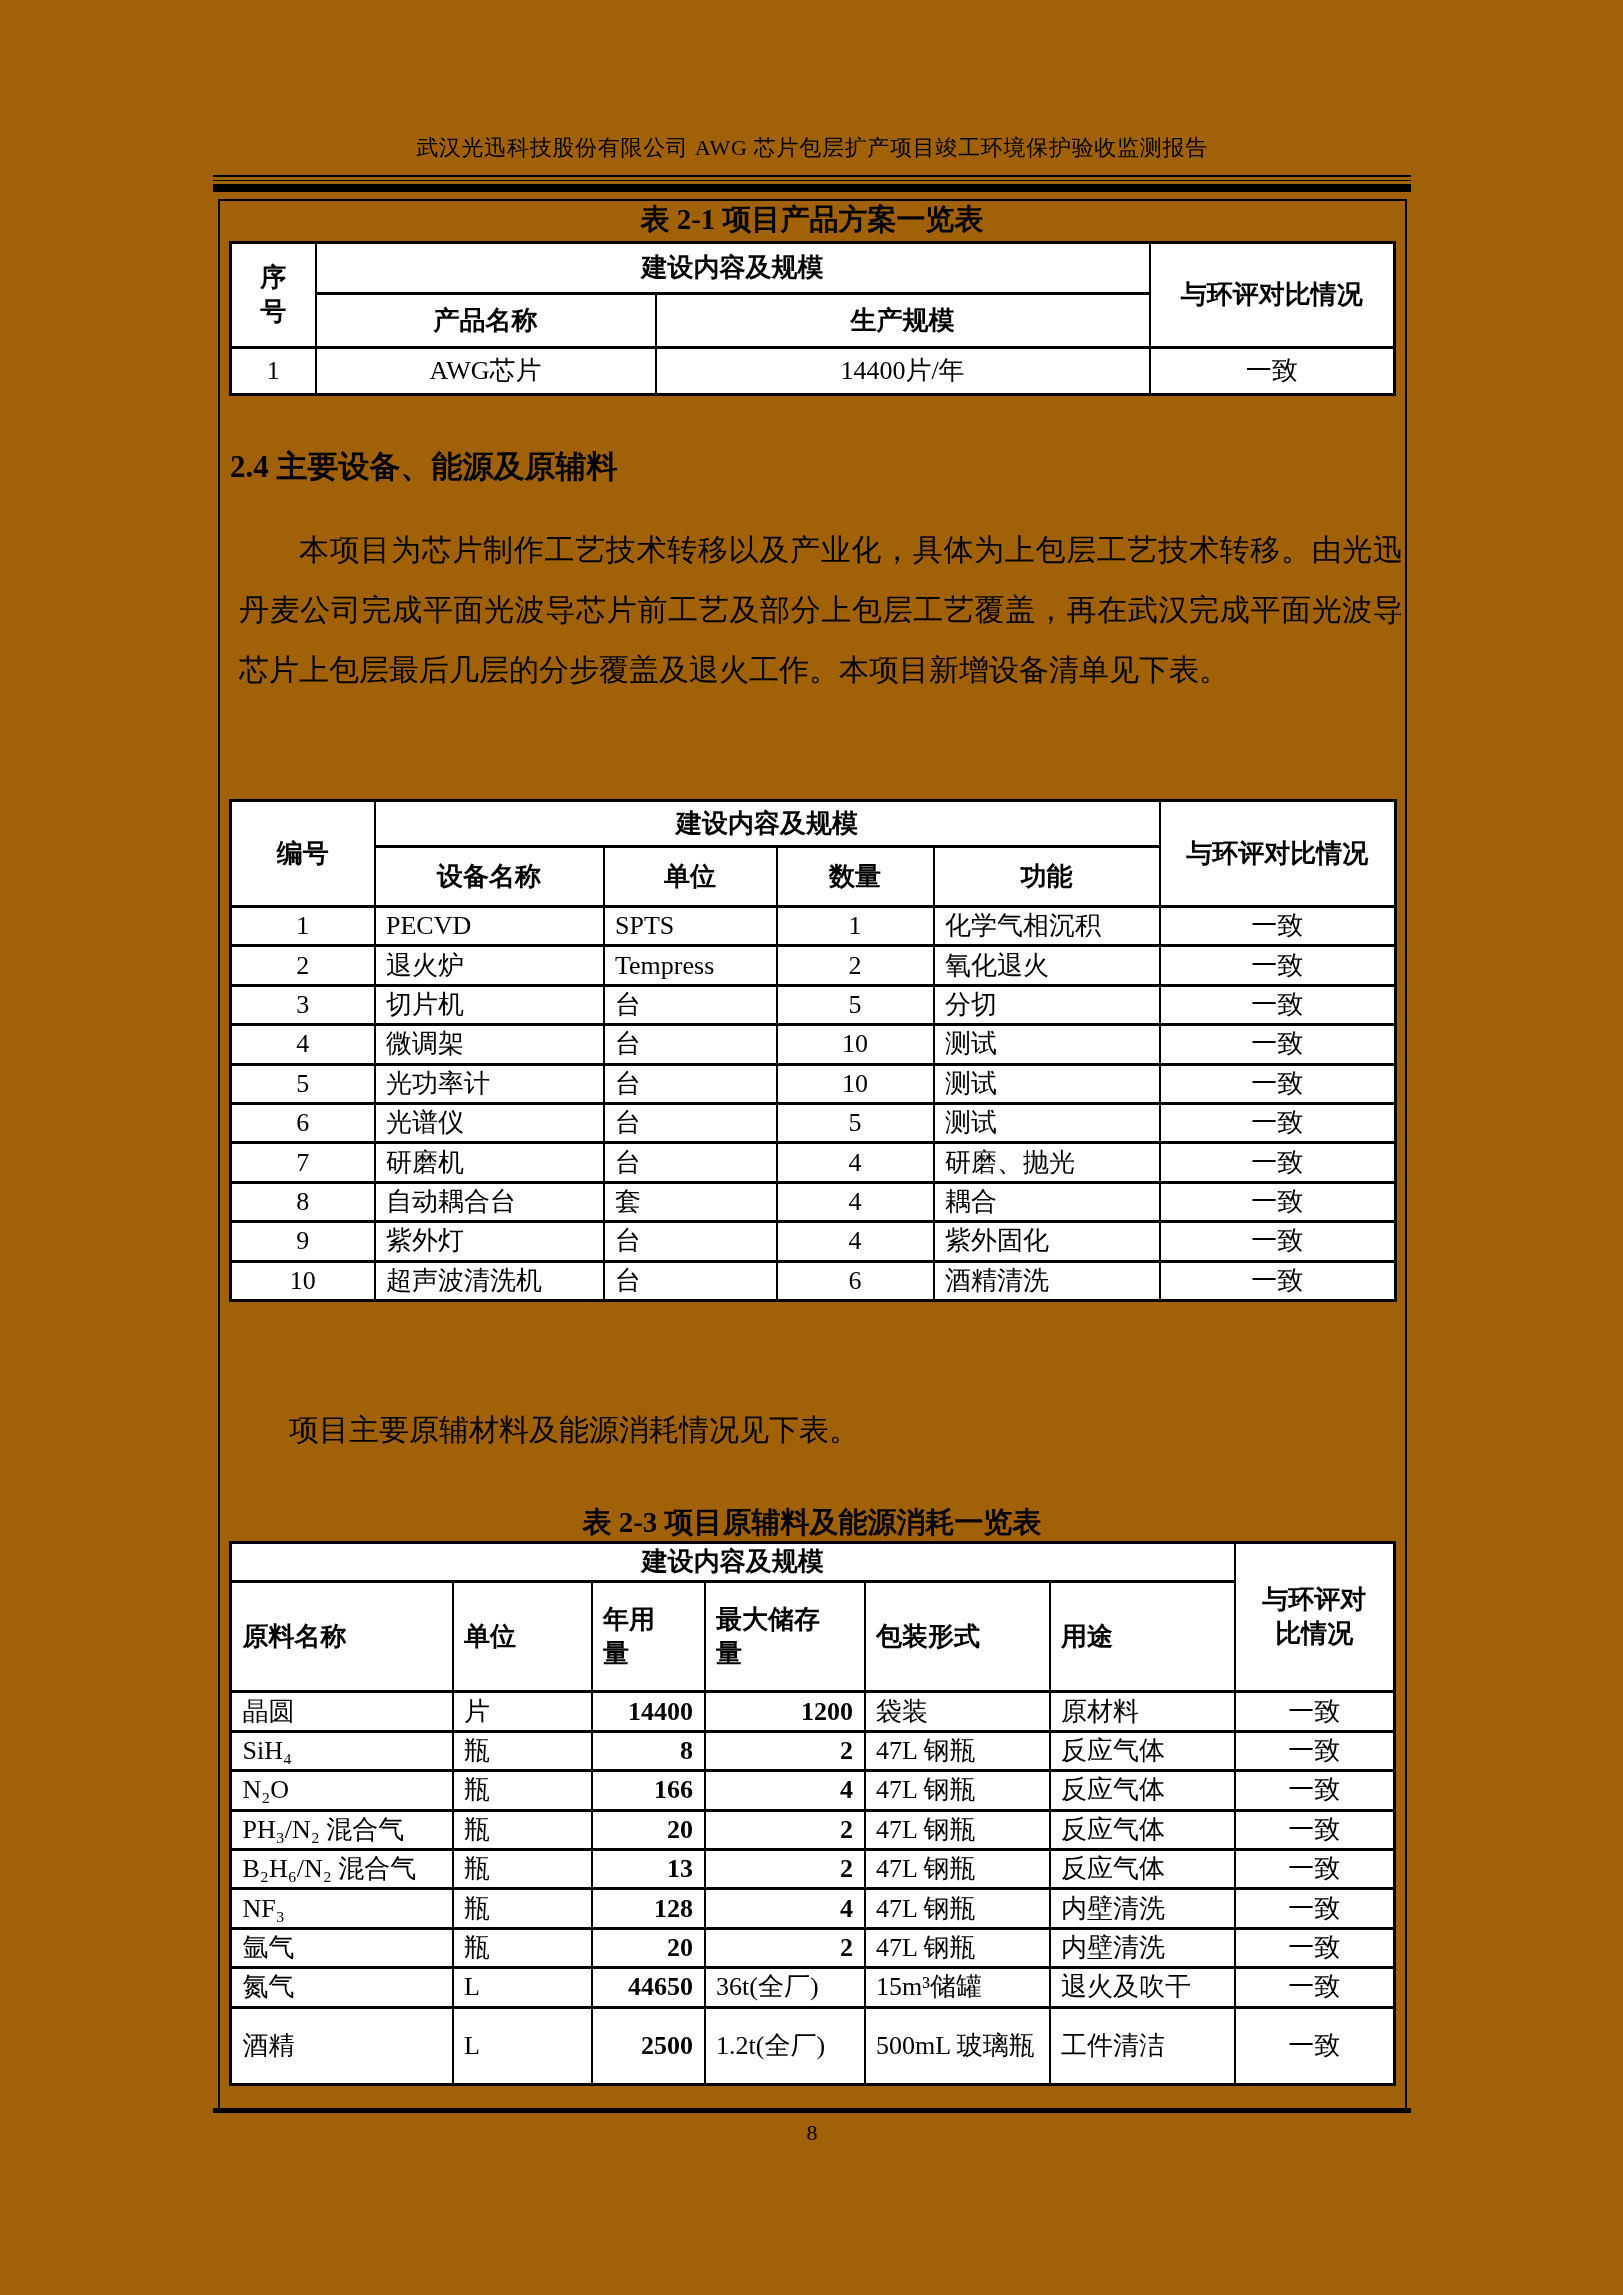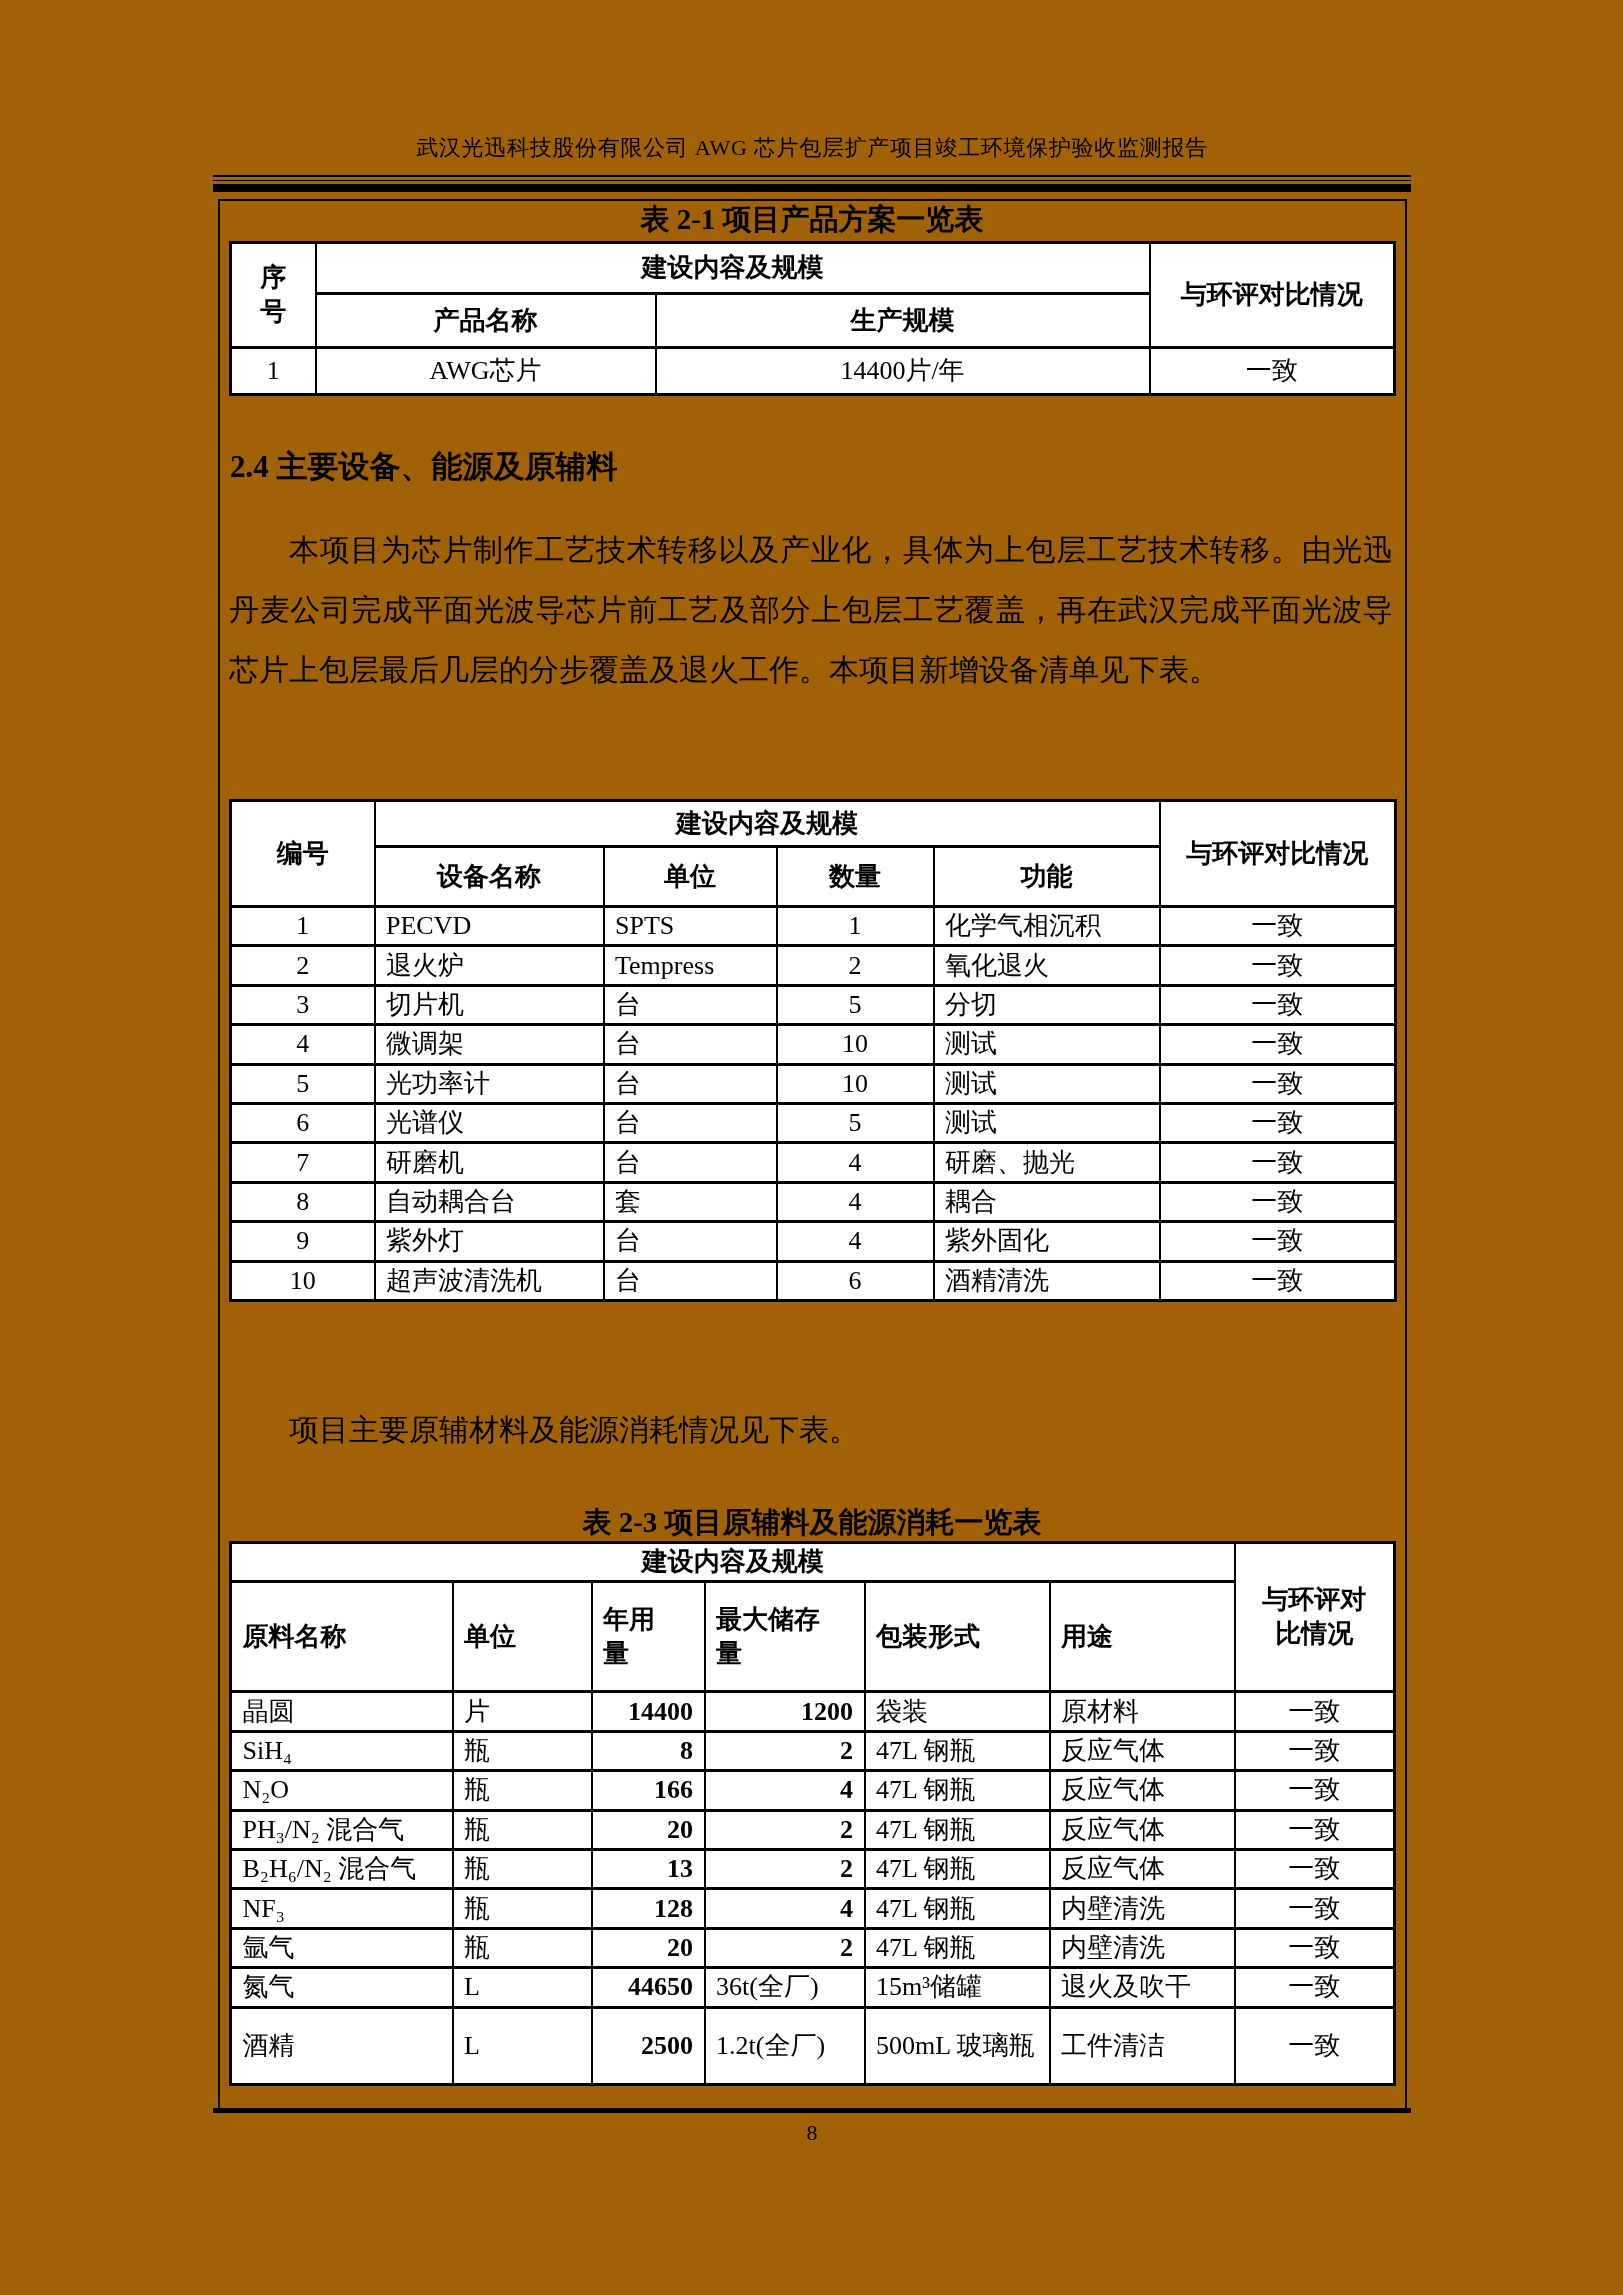--- a/index.html
+++ b/index.html
@@ -64,21 +64,21 @@
       <tr style="height:47px;">
         <td class="c">1</td>
         <td class="c">AWG芯片</td>
         <td class="c">14400片/年</td>
         <td class="c">一致</td>
       </tr>
     </tbody>
   </table>
 
   <div class="abs sec-heading" style="top:430px;margin-top:16px;">2.4 主要设备、能源及原辅料</div>
-  <div class="abs para" style="top:520px;">本项目为芯片制作工艺技术转移以及产业化，具体为上包层工艺技术转移。由光迅丹麦公司完成平面光波导芯片前工艺及部分上包层工艺覆盖，再在武汉完成平面光波导芯片上包层最后几层的分步覆盖及退火工作。本项目新增设备清单见下表。</div>
+  <div class="abs para" style="top:520px;margin-left:10px;">本项目为芯片制作工艺技术转移以及产业化，具体为上包层工艺技术转移。由光迅丹麦公司完成平面光波导芯片前工艺及部分上包层工艺覆盖，再在武汉完成平面光波导芯片上包层最后几层的分步覆盖及退火工作。本项目新增设备清单见下表。</div>
 
   <table class="abs tbl" style="top:799px;left:229px;width:1164px;">
     <colgroup>
         <col style="width:144px">
         <col style="width:229px">
         <col style="width:173px">
         <col style="width:157px">
         <col style="width:226px">
         <col style="width:236px">
       </colgroup>

